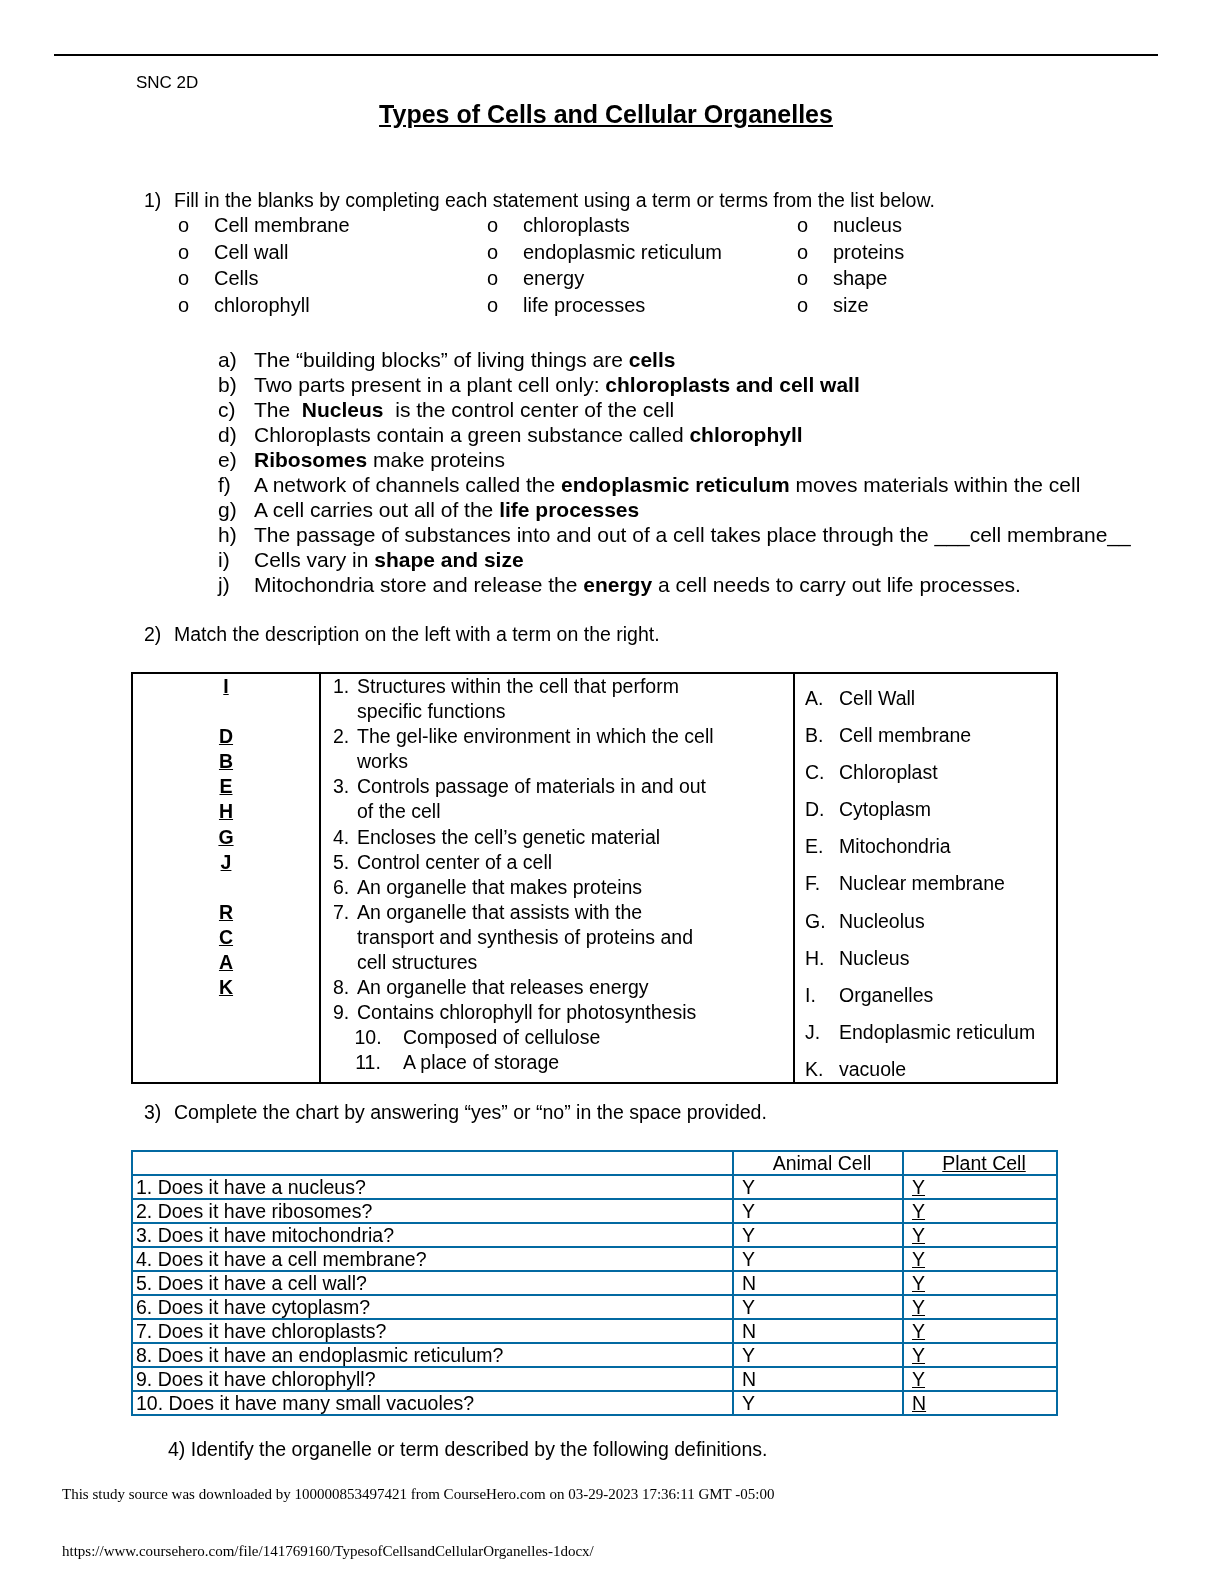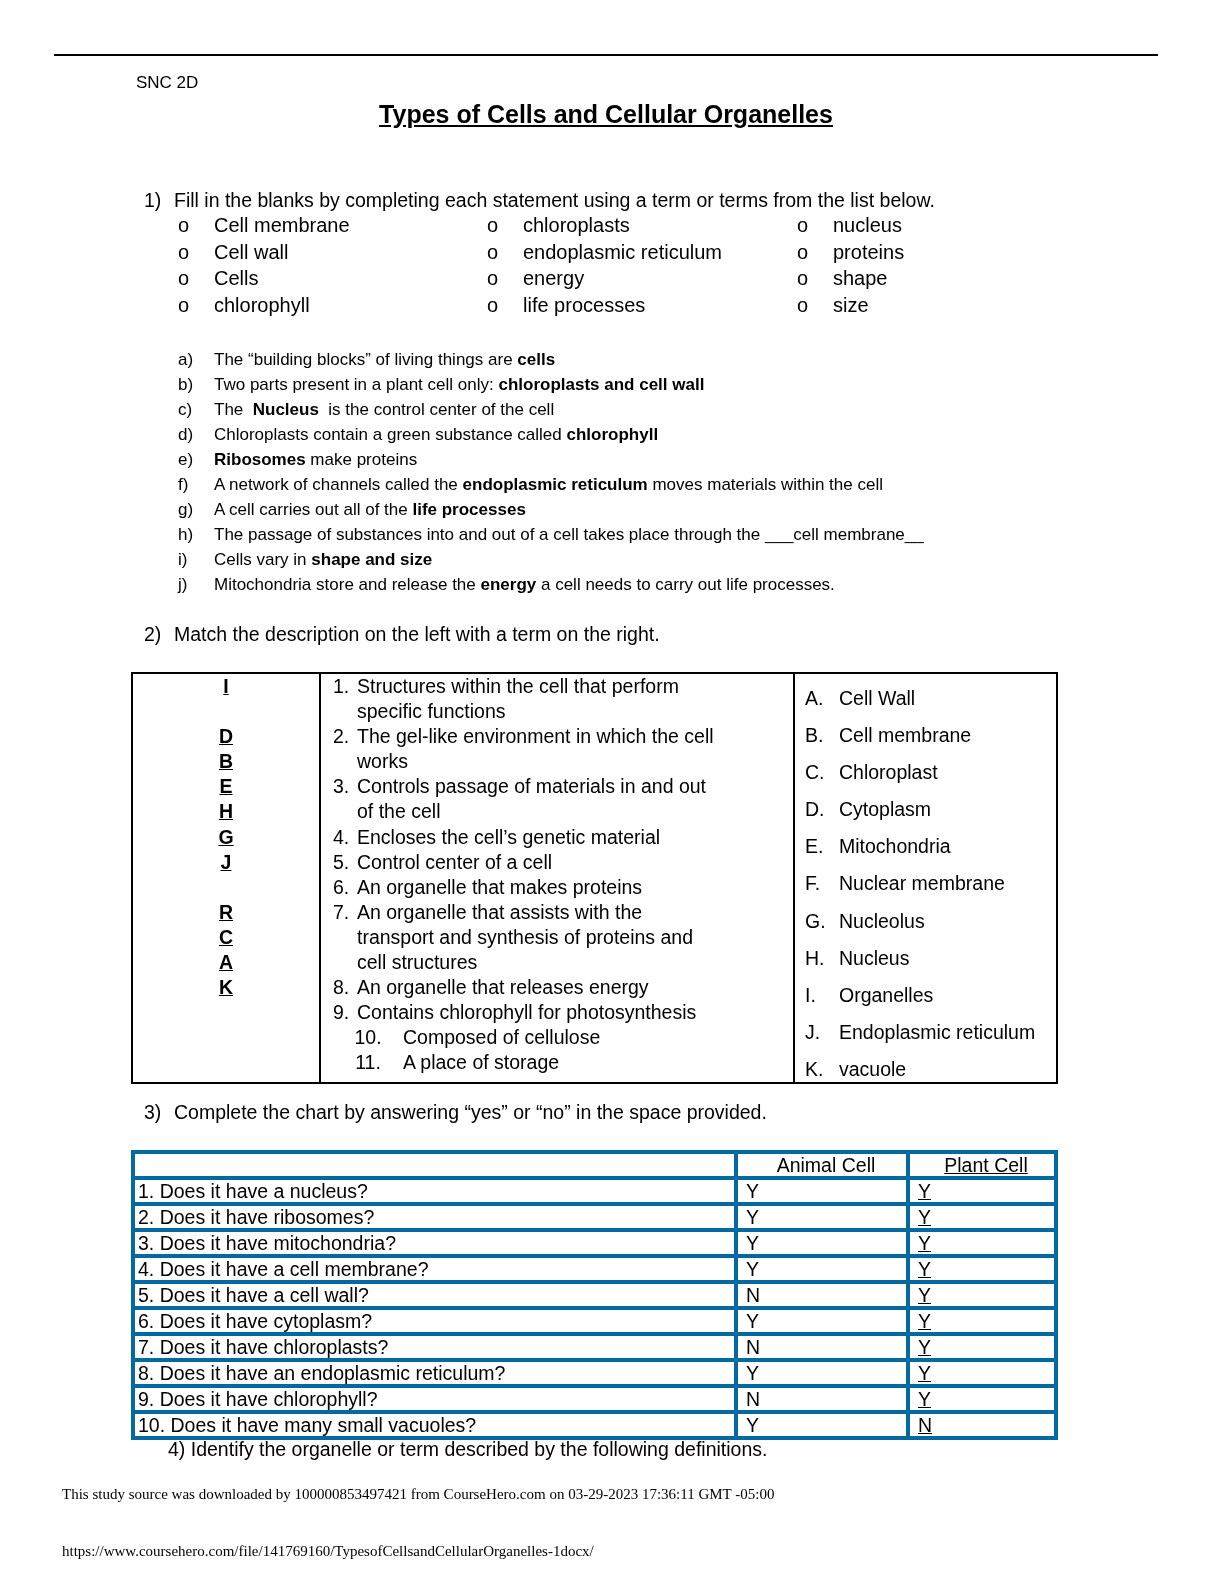--- a/index.html
+++ b/index.html
@@ -9,40 +9,40 @@
   .title { position: absolute; left: 0; width: 1212px; top: 100px; text-align: center; font-size: 25px; font-weight: bold; text-decoration: underline; }
   .q-heading { position: absolute; left: 144px; font-size: 19.5px; white-space: nowrap; }
   .q-heading .qn { display: inline-block; width: 30px; }
 
   .word-bank { position: absolute; left: 178px; top: 212px; width: 800px; }
   .wb-col { position: absolute; top: 0; }
   .wb-item { height: 26.5px; line-height: 26.5px; font-size: 20px; white-space: nowrap; }
   .wb-bullet { display: inline-block; width: 36px; }
 
   .fill-list { position: absolute; left: 178px; top: 347px; width: 1000px; }
-  .fill-item { height: 25px; line-height: 25px; font-size: 17px; white-space: nowrap; }
+  .fill-item { height: 25px; line-height: 25px; font-size: 21px; white-space: nowrap; margin-left: 40px; }
   .fill-letter { display: inline-block; width: 36px; }
   .fill-item b { font-weight: bold; }
 
   table { border-collapse: collapse; }
   .match-table { position: absolute; left: 131px; top: 672px; width: 927px; font-size: 19.5px; }
   .match-table td { border: 2px solid #000; vertical-align: top; padding: 0; }
   .ans-col { width: 186px; text-align: center; }
   .ans-line { height: 25.1px; line-height: 25.1px; font-weight: bold; text-decoration: underline; }
   .desc-col { width: 460px; padding-left: 12px !important; }
   .desc-line { height: 25.1px; line-height: 25.1px; white-space: nowrap; }
   .desc-num { display: inline-block; width: 24px; }
   .desc-num.wide { width: 70px; text-align: center; }
   .desc-indent { display: inline-block; width: 24px; }
   .term-col { padding-left: 10px !important; }
   .term-line { height: 25.1px; line-height: 25.1px; white-space: nowrap; margin-top: 12px; }
   .term-letter { display: inline-block; width: 34px; }
 
   .yn-table { position: absolute; left: 131px; top: 1150px; width: 927px; font-size: 19.5px; }
-  .yn-table td, .yn-table th { border: 4px solid #0369a1; height: 22px; line-height: 22px; padding: 0 0 0 3px; font-weight: normal; text-align: left; white-space: nowrap; }
+  .yn-table td, .yn-table th { border: 2px solid #0369a1; height: 22px; line-height: 22px; padding: 0 0 0 3px; font-weight: normal; text-align: left; white-space: nowrap; }
   .yn-table th { text-align: center; padding: 0; }
   .yn-table .c-q { width: 596px; }
   .yn-table .c-a { width: 160px; padding-left: 8px; }
   .yn-table .c-p { padding-left: 8px; text-decoration: underline; }
 
   .footer-note { position: absolute; left: 62px; top: 1486px; font-family: "Liberation Serif", serif; font-size: 15px; white-space: nowrap; }
   .footer-url { position: absolute; left: 62px; top: 1543px; font-family: "Liberation Serif", serif; font-size: 15px; white-space: nowrap; }
 </style>
 </head>
 <body>

